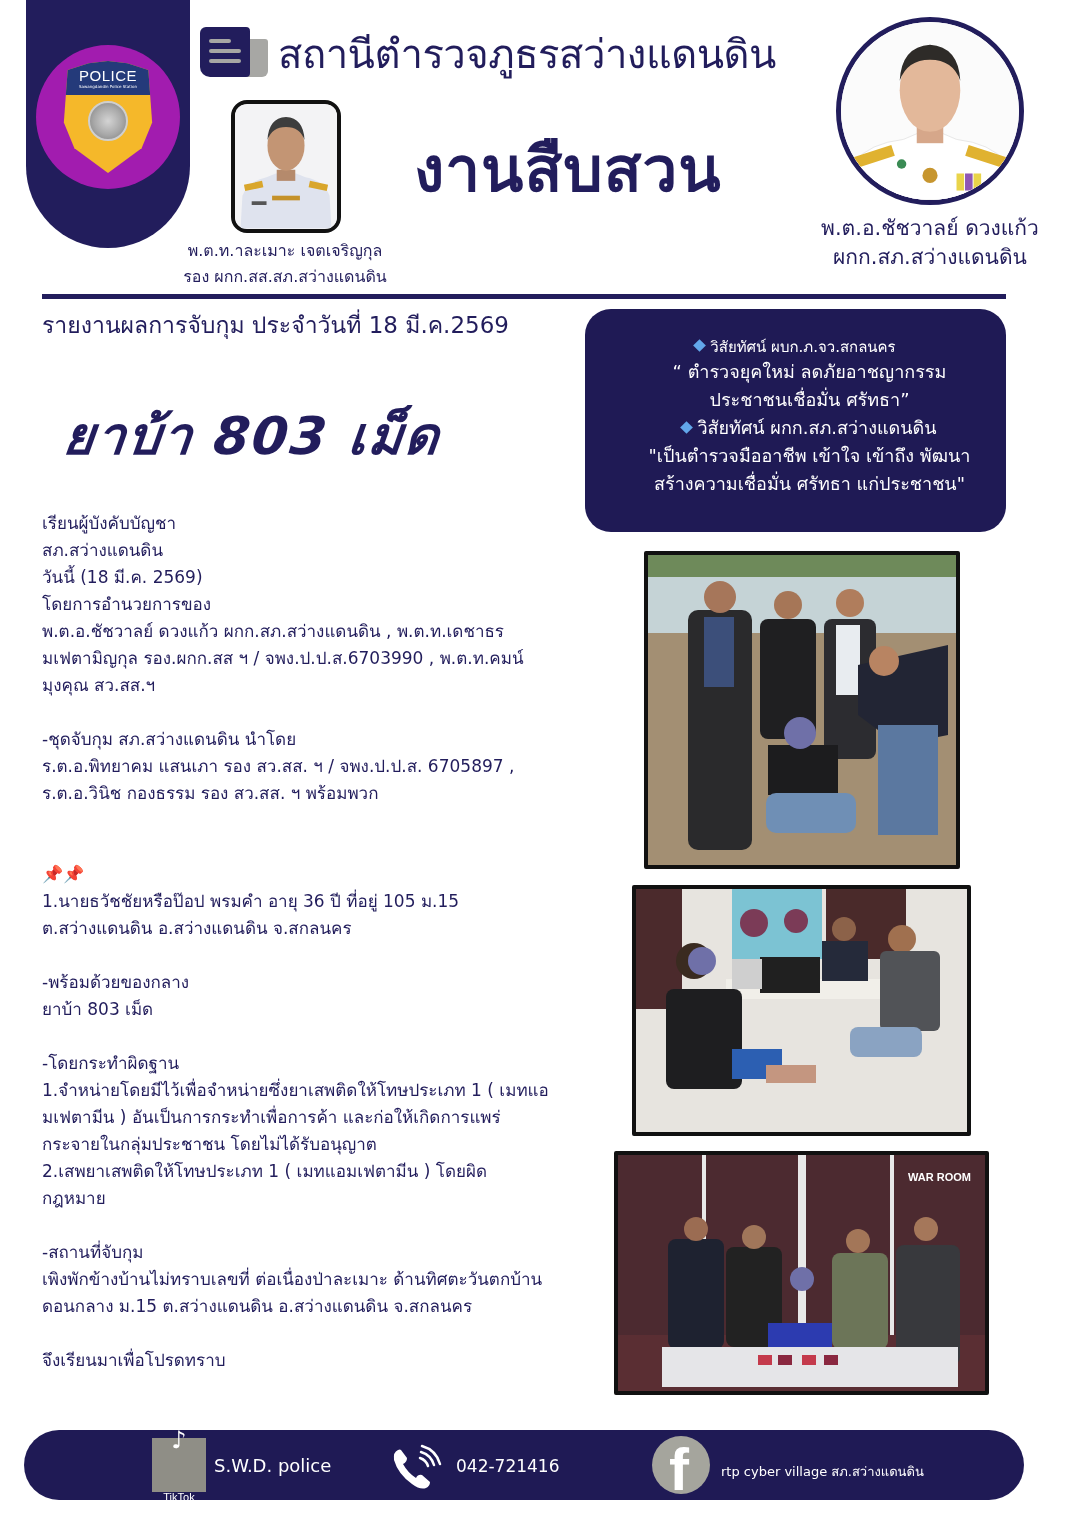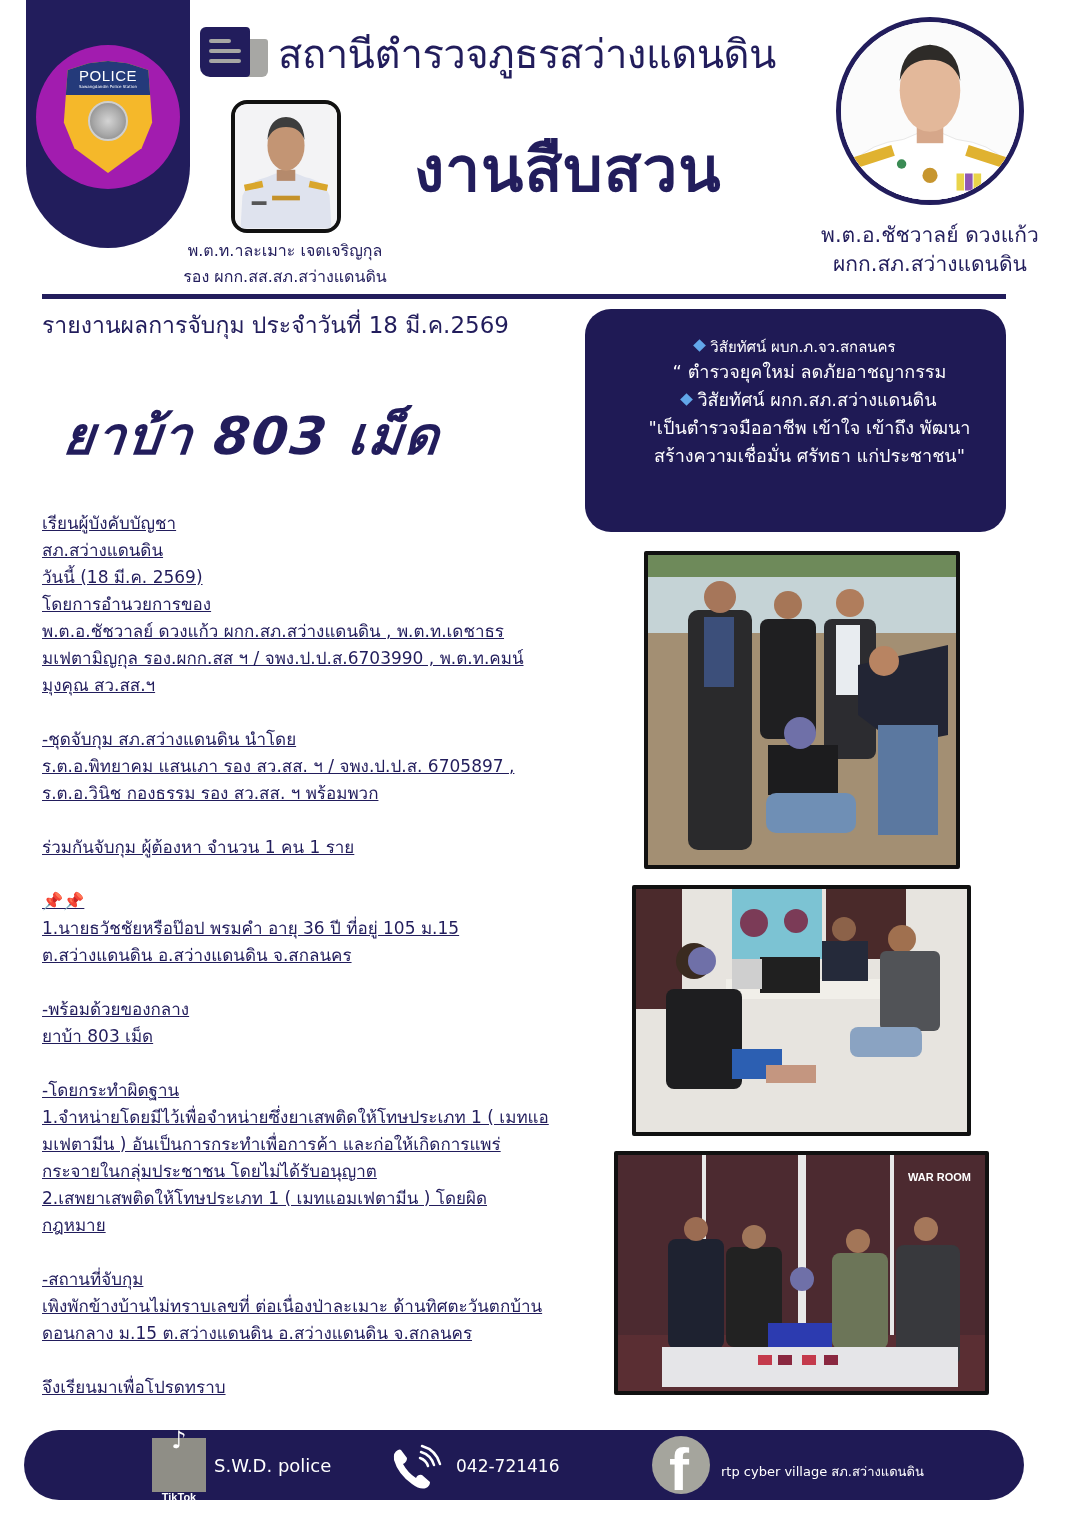--- a/index.html
+++ b/index.html
@@ -52,51 +52,51 @@
       border: 4px solid #111; border-radius: 16px; overflow: hidden;
       background: #f4f4f6;
     }
     .chief-photo {
       left: 836px; top: 17px; width: 188px; height: 188px;
       border: 5px solid #221d5c; border-radius: 50%; overflow: hidden; background: #fafafa;
     }
     .person-svg { width: 100%; height: 100%; display: block; }
 
     .deputy-name { left: 170px; top: 238px; width: 230px; text-align: center; font-size: 16px; line-height: 26px; color: #221d5c; }
-    .chief-name { left: 800px; top: 214px; width: 260px; text-align: center; font-size: 21px; line-height: 29px; color: #221d5c; margin-top: 7px; }
+    .chief-name { left: 800px; top: 214px; width: 260px; text-align: center; font-size: 21px; line-height: 29px; color: #221d5c; }
 
     .divider { left: 42px; top: 294px; width: 964px; height: 5px; background: #221d5c; }
 
     .report-title { left: 42px; top: 307px; font-size: 23px; color: #221d5c; white-space: nowrap; }
     .drug-headline { left: 64px; top: 394px; font-size: 52px; font-weight: bold; font-style: italic; color: #221d5c; white-space: nowrap; letter-spacing: 2px; transform: skewX(-6deg); }
 
     .vision-box {
       left: 585px; top: 309px; width: 421px; height: 223px;
       background: #1f1a55; border-radius: 26px; color: #ffffff;
       text-align: center; padding-top: 27px;
     }
     .vision-small { font-size: 15px; line-height: 22px; }
     .vision-line { font-size: 18px; line-height: 28px; margin-left: 28px; }
     .diamond { display: inline-block; width: 9px; height: 9px; background: #62a7ea; transform: rotate(45deg); margin-right: 6px; vertical-align: 2px; }
 
     .body-text { left: 42px; top: 510px; width: 545px; font-size: 17px; line-height: 27px; color: #221d5c; }
-    .body-text .line { white-space: nowrap; min-height: 27px; text-decoration: underline; }
+    .body-text .line { white-space: nowrap; min-height: 27px; }
 
     .photo-frame { border: 4px solid #111; border-radius: 2px; overflow: hidden; }
     .photo1 { left: 644px; top: 551px; width: 316px; height: 318px; }
     .photo2 { left: 632px; top: 885px; width: 339px; height: 251px; }
     .photo3 { left: 614px; top: 1151px; width: 375px; height: 244px; }
 
     .footer {
       left: 24px; top: 1430px; width: 1000px; height: 70px;
       background: #1f1a55; border-radius: 35px;
     }
     .tiktok-box { left: 152px; top: 1438px; width: 54px; height: 54px; background: #8f8e86; display: flex; flex-direction: column; align-items: center; justify-content: center; color: #fff; }
     .tiktok-box .note { font-size: 24px; line-height: 24px; }
-    .tiktok-box .tt { font-size: 11px; font-weight: bold; font-family: "Liberation Sans", sans-serif; margin-top: 39px; }
+    .tiktok-box .tt { font-size: 11px; font-weight: normal; font-family: "Liberation Sans", sans-serif; margin-top: 39px; }
     .footer-text { color: #ffffff; white-space: nowrap; }
     .tiktok-label { left: 214px; top: 1455px; font-size: 18px; }
     .phone-icon { left: 390px; top: 1444px; width: 52px; height: 48px; }
     .phone-label { left: 456px; top: 1456px; font-size: 17px; }
     .fb-circle { left: 652px; top: 1436px; width: 58px; height: 58px; border-radius: 50%; background: #a5a59d; overflow: hidden; }
     .fb-f { position: absolute; left: 17px; top: 4px; font-size: 60px; font-weight: bold; color: #fff; font-family: "Liberation Sans", sans-serif; line-height: 60px; }
     .fb-label { left: 721px; top: 1461px; font-size: 13px; }
   </style>
 </head>
 <body>
@@ -166,39 +166,39 @@
 </div>
 
 <div class="abs divider"></div>
 
 <div class="abs report-title">รายงานผลการจับกุม ประจำวันที่ 18 มี.ค.2569</div>
 <div class="abs drug-headline">ยาบ้า 803 เม็ด</div>
 
 <div class="abs vision-box">
   <div class="vision-small"><span class="diamond"></span><span>วิสัยทัศน์ ผบก.ภ.จว.สกลนคร</span></div>
   <div class="vision-line">“ ตำรวจยุคใหม่ ลดภัยอาชญากรรม</div>
+  <div class="vision-line">ประชาชนเชื่อมั่น ศรัทธา”</div>
   <div class="vision-line"><span class="diamond"></span><span>วิสัยทัศน์ ผกก.สภ.สว่างแดนดิน</span></div>
   <div class="vision-line">"เป็นตำรวจมืออาชีพ  เข้าใจ เข้าถึง พัฒนา</div>
   <div class="vision-line">สร้างความเชื่อมั่น ศรัทธา แก่ประชาชน"</div>
 </div>
 
 <div class="abs body-text">
   <div class="line">เรียนผู้บังคับบัญชา</div>
   <div class="line">สภ.สว่างแดนดิน</div>
   <div class="line">วันนี้ (18 มี.ค. 2569)</div>
   <div class="line">โดยการอำนวยการของ</div>
   <div class="line">พ.ต.อ.ชัชวาลย์  ดวงแก้ว  ผกก.สภ.สว่างแดนดิน , พ.ต.ท.เดชาธร</div>
   <div class="line">มเฟตามิญกุล  รอง.ผกก.สส ฯ  / จพง.ป.ป.ส.6703990 , พ.ต.ท.คมน์</div>
   <div class="line">มุงคุณ  สว.สส.ฯ</div>
   <div class="line"></div>
   <div class="line">-ชุดจับกุม สภ.สว่างแดนดิน  นำโดย</div>
   <div class="line">ร.ต.อ.พิทยาคม  แสนเภา รอง สว.สส. ฯ / จพง.ป.ป.ส. 6705897 ,</div>
   <div class="line">ร.ต.อ.วินิช กองธรรม รอง สว.สส. ฯ พร้อมพวก</div>
   <div class="line"></div>
-  <div class="line">ร่วมกันจับกุม  ผู้ต้องหา  จำนวน 1 คน 1 ราย</div>
   <div class="line"></div>
   <div class="line">📌📌</div>
   <div class="line">1.นายธวัชชัยหรือป๊อป  พรมคำ   อายุ  36  ปี  ที่อยู่  105  ม.15</div>
   <div class="line">ต.สว่างแดนดิน  อ.สว่างแดนดิน  จ.สกลนคร</div>
   <div class="line"></div>
   <div class="line">-พร้อมด้วยของกลาง</div>
   <div class="line">ยาบ้า 803 เม็ด</div>
   <div class="line"></div>
   <div class="line">-โดยกระทำผิดฐาน</div>
   <div class="line">1.จำหน่ายโดยมีไว้เพื่อจำหน่ายซึ่งยาเสพติดให้โทษประเภท 1 ( เมทแอ</div>

